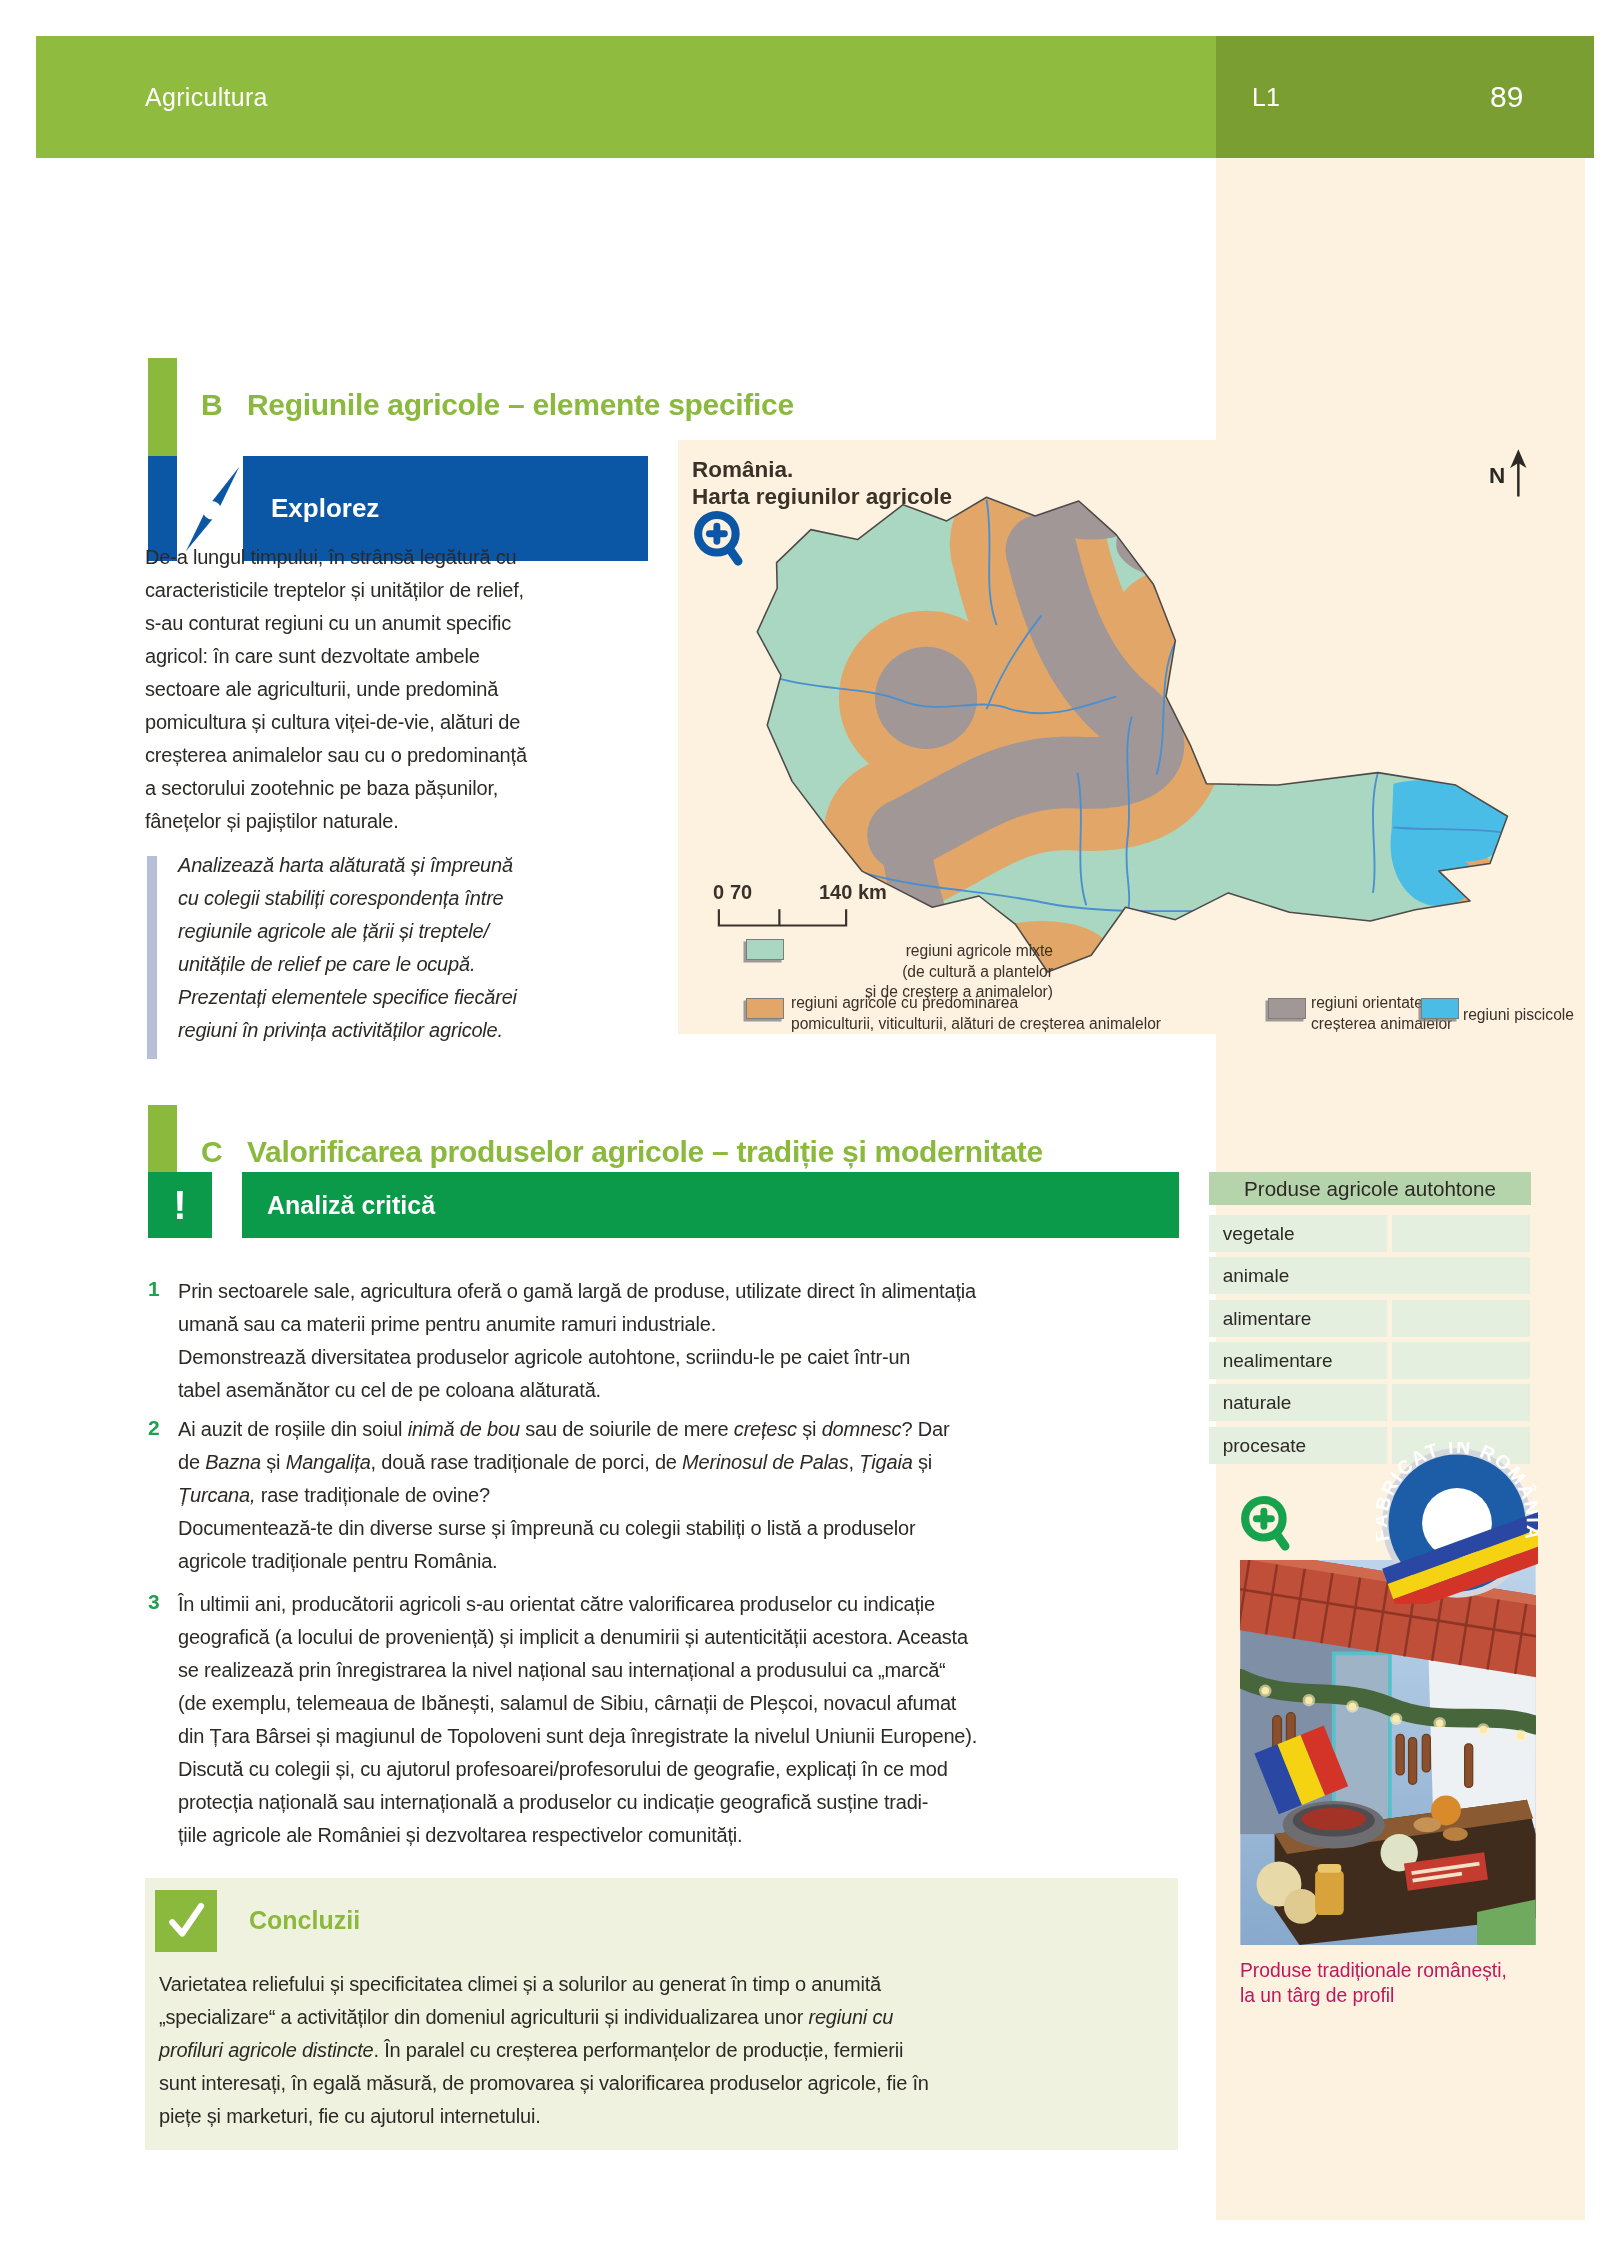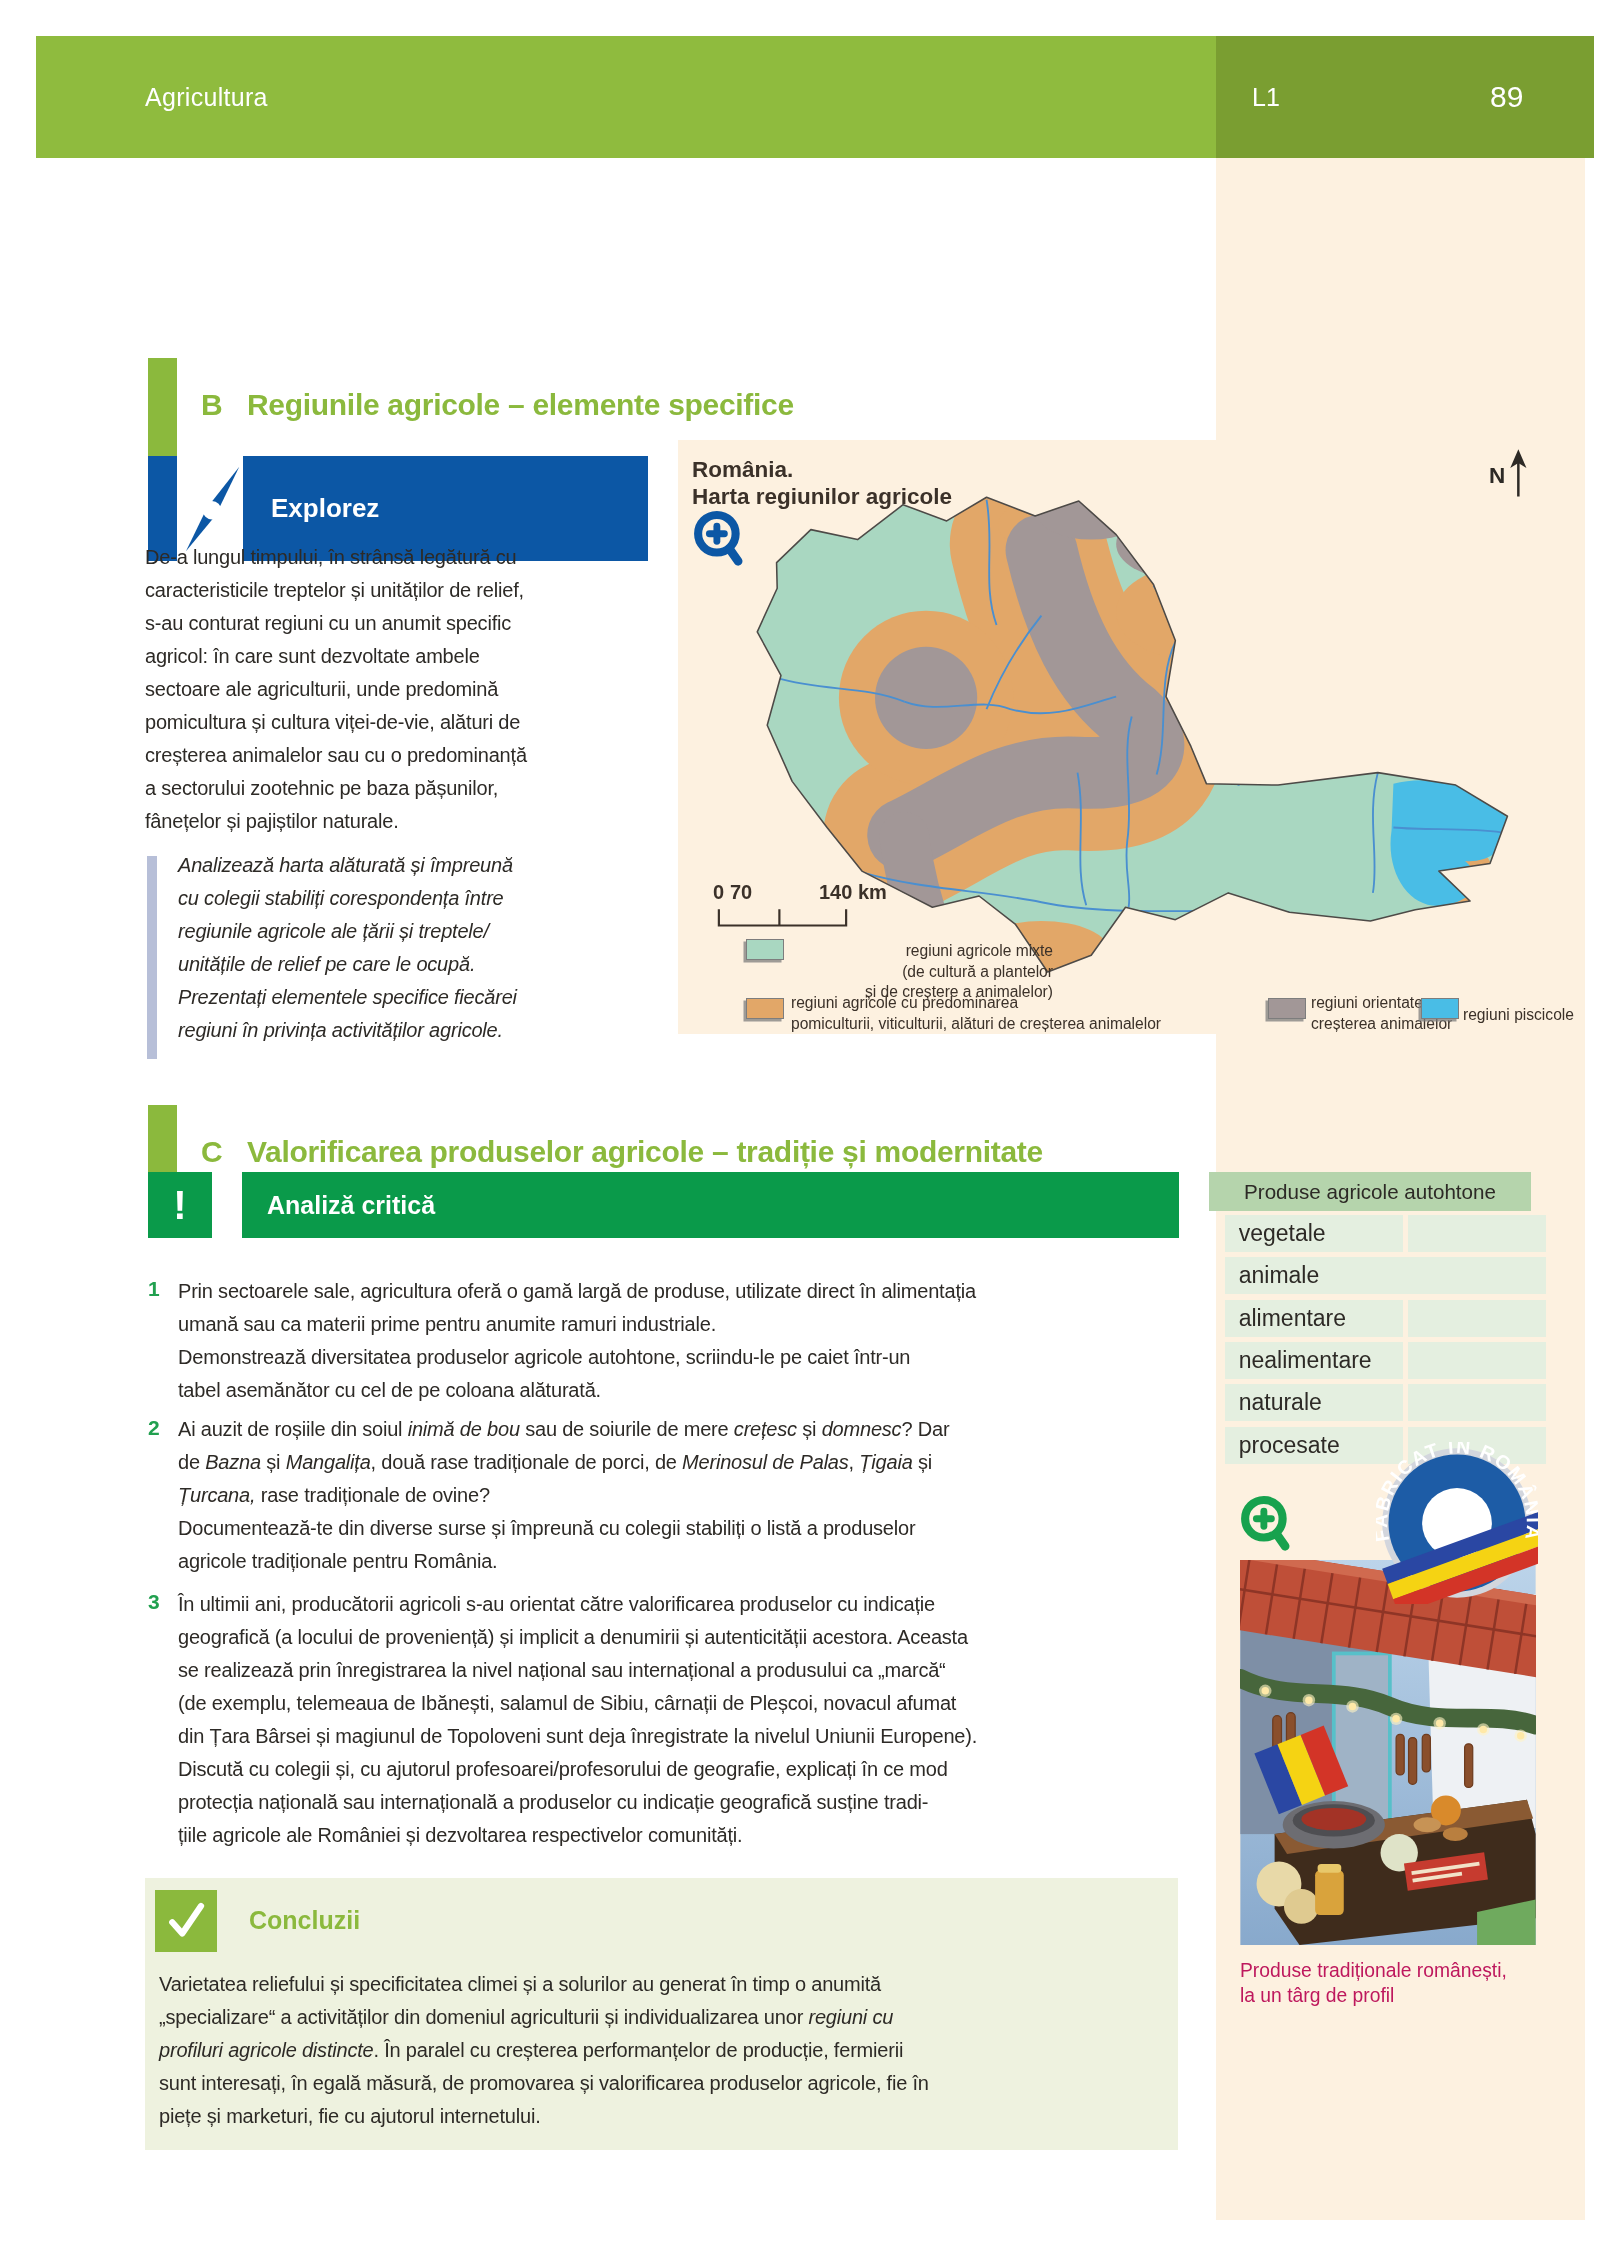--- a/index.html
+++ b/index.html
@@ -29,21 +29,21 @@
   .body-t{font-size:20px;line-height:33px;letter-spacing:-0.2px;color:#2d2a26;}
   .num{font-size:21px;font-weight:bold;color:#21a04f;}
   .taskbar{width:10px;background:#b7bfd8;}
   
   .map-title{font-size:22.5px;font-weight:bold;color:#3b3129;line-height:27.4px;}
   .scale-num{font-size:20px;font-weight:bold;color:#3b3129;}
   .leg-t{font-size:15.6px;line-height:20.6px;color:#3b3129;}
   .sw{width:36px;height:18.7px;border:0.6px solid #7d7d7d;box-shadow:-2.5px 2.5px 0 rgba(125,125,125,.75);}
   
   .thead{background:#b5d4ac;display:flex;align-items:center;justify-content:center;font-size:20.6px;color:#2d2a26;}
-  .tcell{background:#e4efe0;display:flex;align-items:center;font-size:23px;color:#2d2a26;padding-left:13.7px;box-sizing:border-box;margin-left:16px;}
+  .tcell{background:#e4efe0;display:flex;align-items:center;font-size:19px;color:#2d2a26;padding-left:13.7px;box-sizing:border-box;}
   
   .concl-box{background:#eef2df;}
   .concl-label{font-size:25px;font-weight:bold;color:#8bb93d;}
   .check-box{background:#8bb93d;display:flex;align-items:center;justify-content:center;}
   .caption{font-size:19.3px;line-height:25px;color:#be185d;}
 </style>
 </head>
 <body>
 
 <div class="abs band"></div>
@@ -208,21 +208,21 @@
       <path d="M 10,34 L 26,52 L 56,8" fill="none" stroke="#fff" stroke-width="10" stroke-linecap="round" stroke-linejoin="round"></path>
     </svg>
 </div>
 <div class="abs concl-label" style="left:249px;top:1906px;">Concluzii</div>
 <div class="abs body-t pre" style="left:159px;top:1968px;width:1004px;"><span>Varietatea reliefului și specificitatea climei și a solurilor au generat în timp o anumită
 „specializare“ a activităților din domeniul agriculturii și individualizarea unor </span><span class="it">regiuni cu</span><span>
 </span><span class="it">profiluri agricole distincte</span><span>. În paralel cu creșterea performanțelor de producție, fermierii
 sunt interesați, în egală măsură, de promovarea și valorificarea produselor agricole, fie în
 piețe și marketuri, fie cu ajutorul internetului.</span></div>
 
-<div class="abs thead" style="left:1209px;top:1172px;width:322px;height:39px;">Produse agricole autohtone</div>
+<div class="abs thead" style="left:1209px;top:1172px;width:322px;height:33px;">Produse agricole autohtone</div>
 <div class="abs tcell" style="left:1209px;top:1215px;width:178px;height:37px;">vegetale</div>
 <div class="abs tcell" style="left:1392px;top:1215px;width:138px;height:37px;"></div>
 <div class="abs tcell" style="left:1209px;top:1257px;width:188px;height:37px;">animale</div>
 <div class="abs tcell" style="left:1392px;top:1257px;width:138px;height:37px;"></div>
 <div class="abs tcell" style="left:1209px;top:1300px;width:178px;height:37px;">alimentare</div>
 <div class="abs tcell" style="left:1392px;top:1300px;width:138px;height:37px;"></div>
 <div class="abs tcell" style="left:1209px;top:1342px;width:178px;height:37px;">nealimentare</div>
 <div class="abs tcell" style="left:1392px;top:1342px;width:138px;height:37px;"></div>
 <div class="abs tcell" style="left:1209px;top:1384px;width:178px;height:37px;">naturale</div>
 <div class="abs tcell" style="left:1392px;top:1384px;width:138px;height:37px;"></div>

